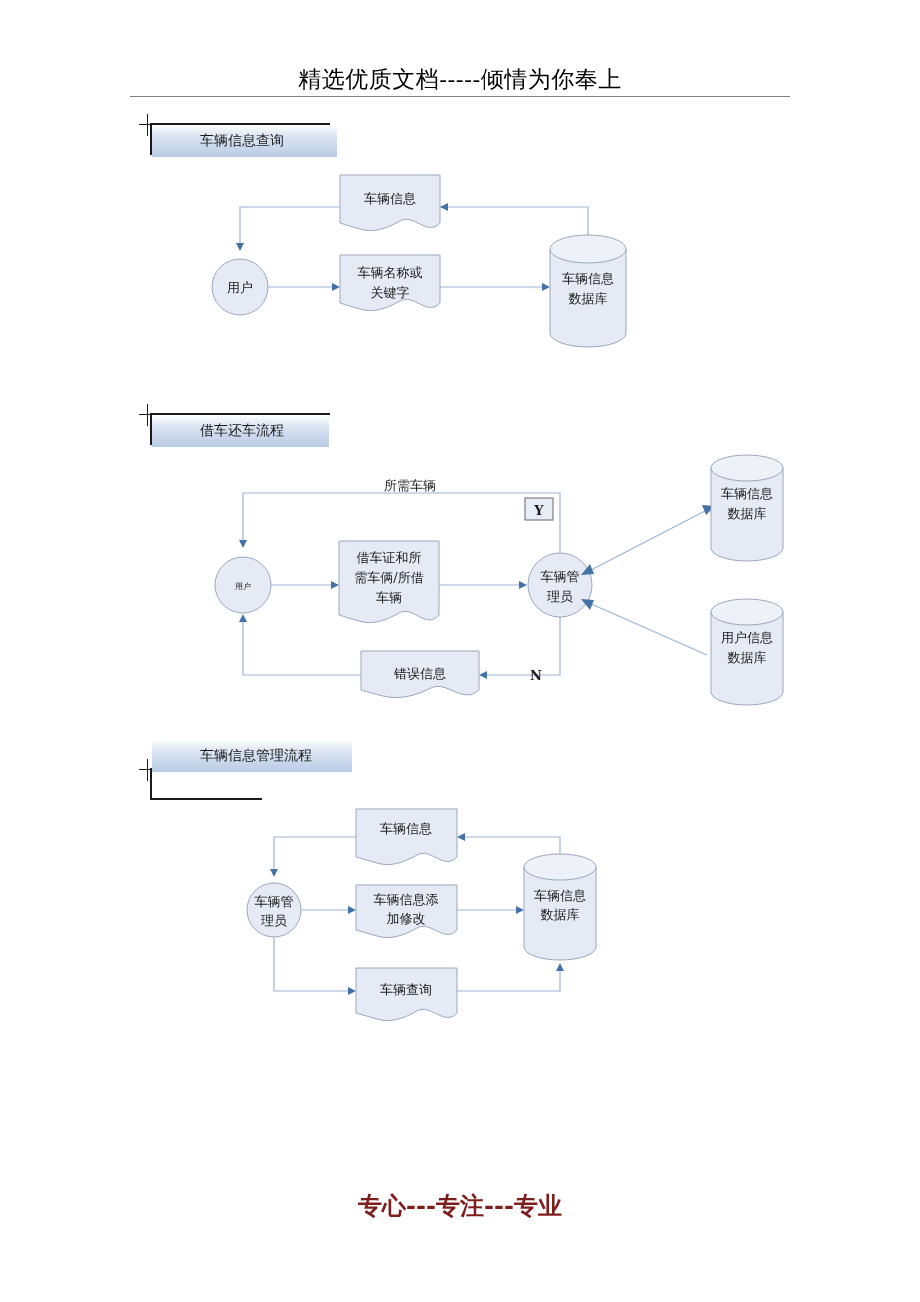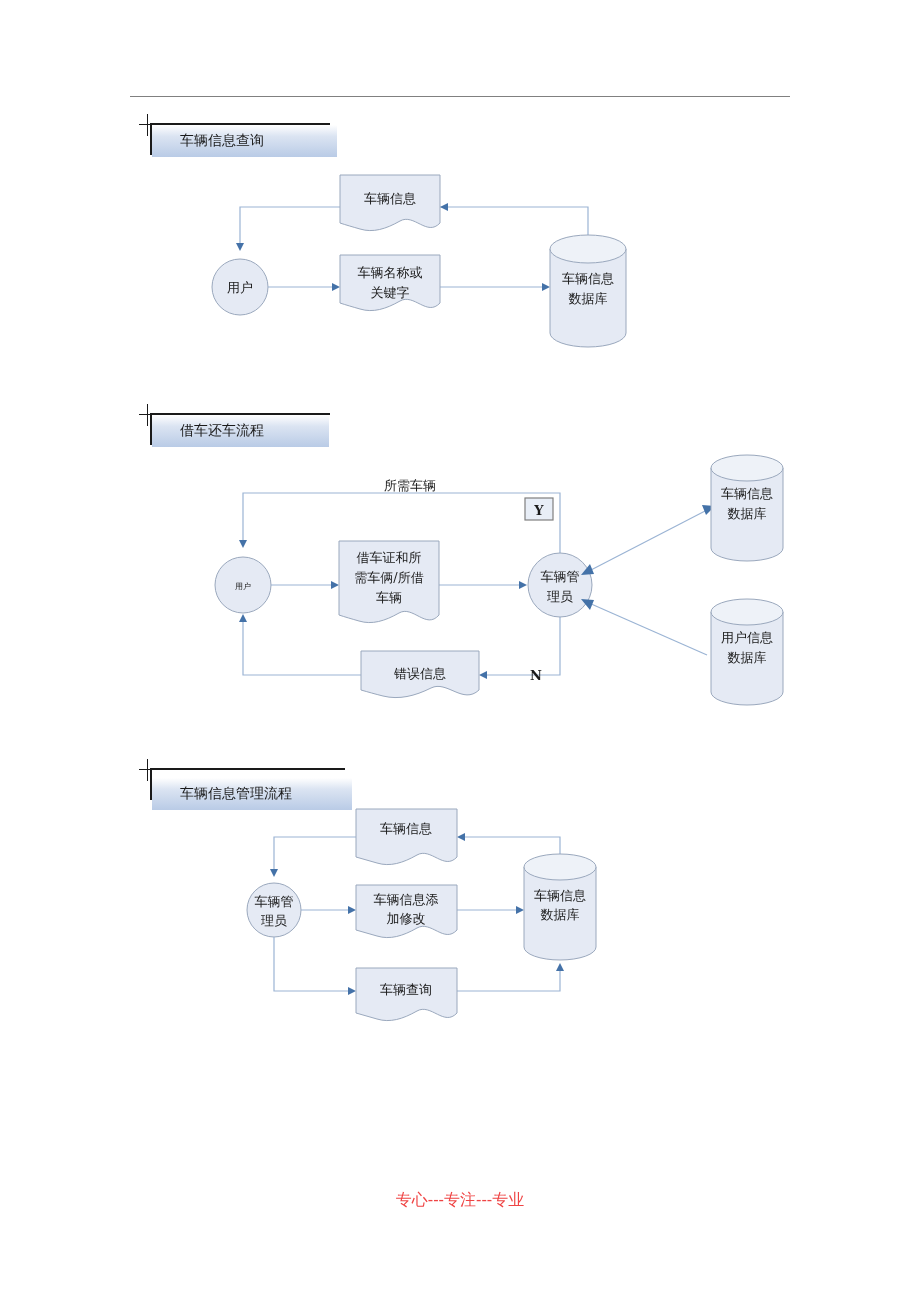--- a/index.html
+++ b/index.html
@@ -45,37 +45,38 @@
   
   .doc-footer {
     position: absolute;
     left: 130px;
     top: 1190px;
     width: 660px;
     text-align: center;
   }
   .doc-footer-text {
     font-family: "DejaVu Serif", "Liberation Serif", serif;
-    font-size: 16px;
-    color: #ef4444;
+    font-size: 24px;
+    color: #7f1d1d;
     white-space: nowrap;
+    font-weight: bold;
   }
   
   .banner {
     position: absolute;
     height: 32px;
     background: linear-gradient(to bottom, #ffffff 0%, #dbe4f2 35%, #b9cbe6 100%);
     display: flex;
     align-items: center;
   }
   .banner-label {
     font-family: Liberation Mono, monospace;
     font-size: 14px;
     color: #1a1a1a;
-    padding-left: 28px;
+    padding-left: 48px;
     white-space: nowrap;
   }
   .banner-rule-top {
     position: absolute;
     height: 2px;
     background: #1a1a1a;
   }
   .banner-rule-bottom {
     position: absolute;
     height: 2px;
@@ -140,20 +141,23 @@
     fill: #e8eef7;
     stroke: #7f7f7f;
     stroke-width: 1.2;
   }
 </style>
 </head>
 <body>
 
 <div class="page">
 
+  <div class="doc-header">
+    <span class="doc-header-text">精选优质文档-----倾情为你奉上</span>
+  </div>
   <div class="header-rule"></div>
 
   <div>
     <div class="banner-tick-v" style="left:147px; top:114px; height:22px;"></div>
     <div class="banner-tick-h" style="left:139px; top:124px; width:18px;"></div>
     <div class="banner-rule-top" style="left:150px; top:123px; width:180px;"></div>
     <div class="banner-rule-left" style="left:150px; top:123px; height:32px;"></div>
     <div class="banner-rule-bottom" style="left:150px; top:153px; width:112px;"></div>
     <div class="banner" style="left:152px; top:125px; width:185px;">
       <span class="banner-label">车辆信息查询</span>
@@ -278,21 +282,21 @@
       <text class="lbl" x="552" y="222">数据库</text>
     </g>
   </svg>
 
   <div>
     <div class="banner-tick-v" style="left:147px; top:759px; height:22px;"></div>
     <div class="banner-tick-h" style="left:139px; top:769px; width:18px;"></div>
     <div class="banner-rule-top" style="left:150px; top:768px; width:195px;"></div>
     <div class="banner-rule-left" style="left:150px; top:768px; height:32px;"></div>
     <div class="banner-rule-bottom" style="left:150px; top:798px; width:112px;"></div>
-    <div class="banner" style="left:152px; top:778px; width:200px;">
+    <div class="banner" style="left:152px; top:740px; width:200px;">
       <span class="banner-label">车辆信息管理流程</span>
     </div>
   </div>
 
   <svg class="diagram" style="left:230px; top:805px;" width="400" height="230" viewBox="0 0 400 230">
     <defs>
       <linearGradient id="cylgrad3" x1="0" y1="0" x2="1" y2="0">
         <stop offset="0%" stop-color="#dfe6f1"></stop>
         <stop offset="35%" stop-color="#eef2f8"></stop>
         <stop offset="100%" stop-color="#d6dfee"></stop>

